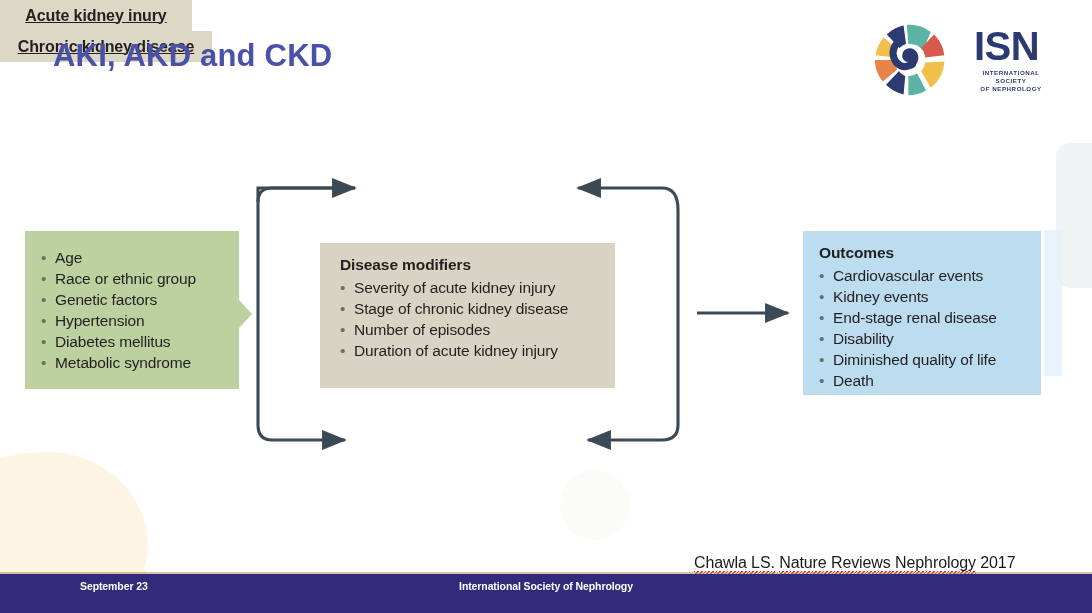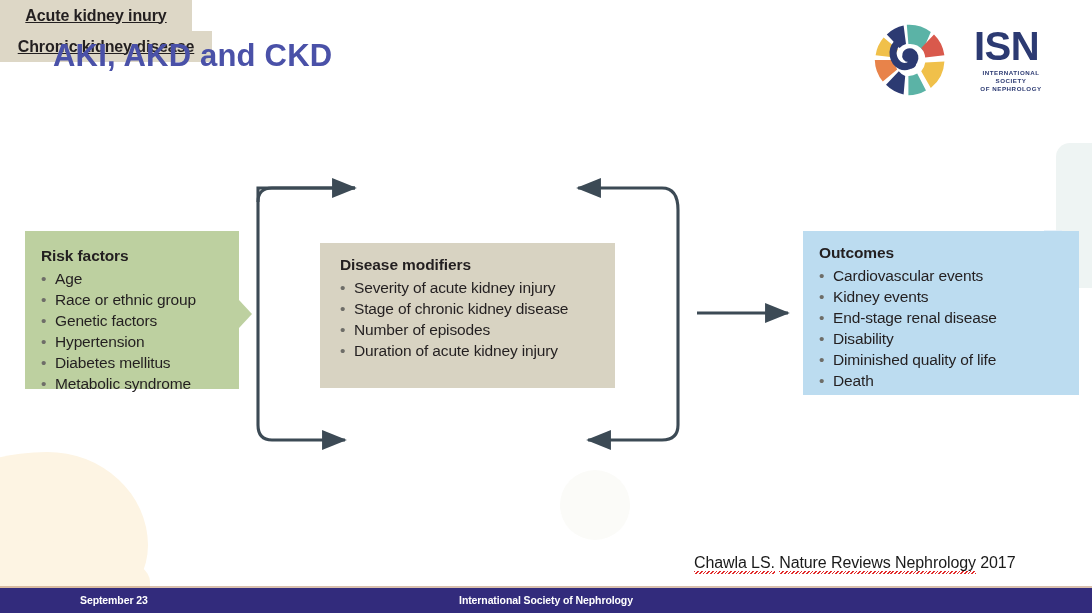--- a/index.html
+++ b/index.html
@@ -162,21 +162,21 @@
   .box-modifiers {
     left: 320px; top: 243px;
     width: 295px; height: 145px;
     background: #d8d3c2;
     padding: 13px 10px 0 20px;
   }
 
   
   .box-outcomes {
     left: 803px; top: 231px;
-    width: 276px; height: 164px;
+    width: 238px; height: 164px;
     background: #bcdcf0;
     padding: 13px 20px 0 16px;
   }
 
   
   .box-aki, .box-ckd {
     background: #ddd7c6;
     display: flex;
     align-items: center;
     justify-content: center;
@@ -210,21 +210,21 @@
       repeating-linear-gradient(135deg,
         #e02020 0px, #e02020 1.2px,
         transparent 1.2px, transparent 2.6px);
     opacity: .95;
   }
 
   
   .footer {
     position: absolute;
     left: 0; bottom: 0;
-    width: 1092px; height: 25px;
+    width: 1092px; height: 39px;
     background: #322b7c;
     color: #ffffff;
     z-index: 10;
   }
   .footer-line {
     position: absolute;
     left: 0; top: -2px;
     width: 1092px; height: 2px;
     background: #b98a6a;
     opacity: .55;
@@ -311,21 +311,20 @@
 
   <div class="box-aki">
     <span>Acute kidney inury</span>
   </div>
 
   <div class="box-ckd">
     <span>Chronic kidney disease</span>
   </div>
 
   <div class="box box-risk">
-    <h4>Risk factors</h4>
     <ul>
       <li>Age</li>
       <li>Race or ethnic group</li>
       <li>Genetic factors</li>
       <li>Hypertension</li>
       <li>Diabetes mellitus</li>
       <li>Metabolic syndrome</li>
     </ul>
   </div>
   <div class="risk-arrow"></div>

